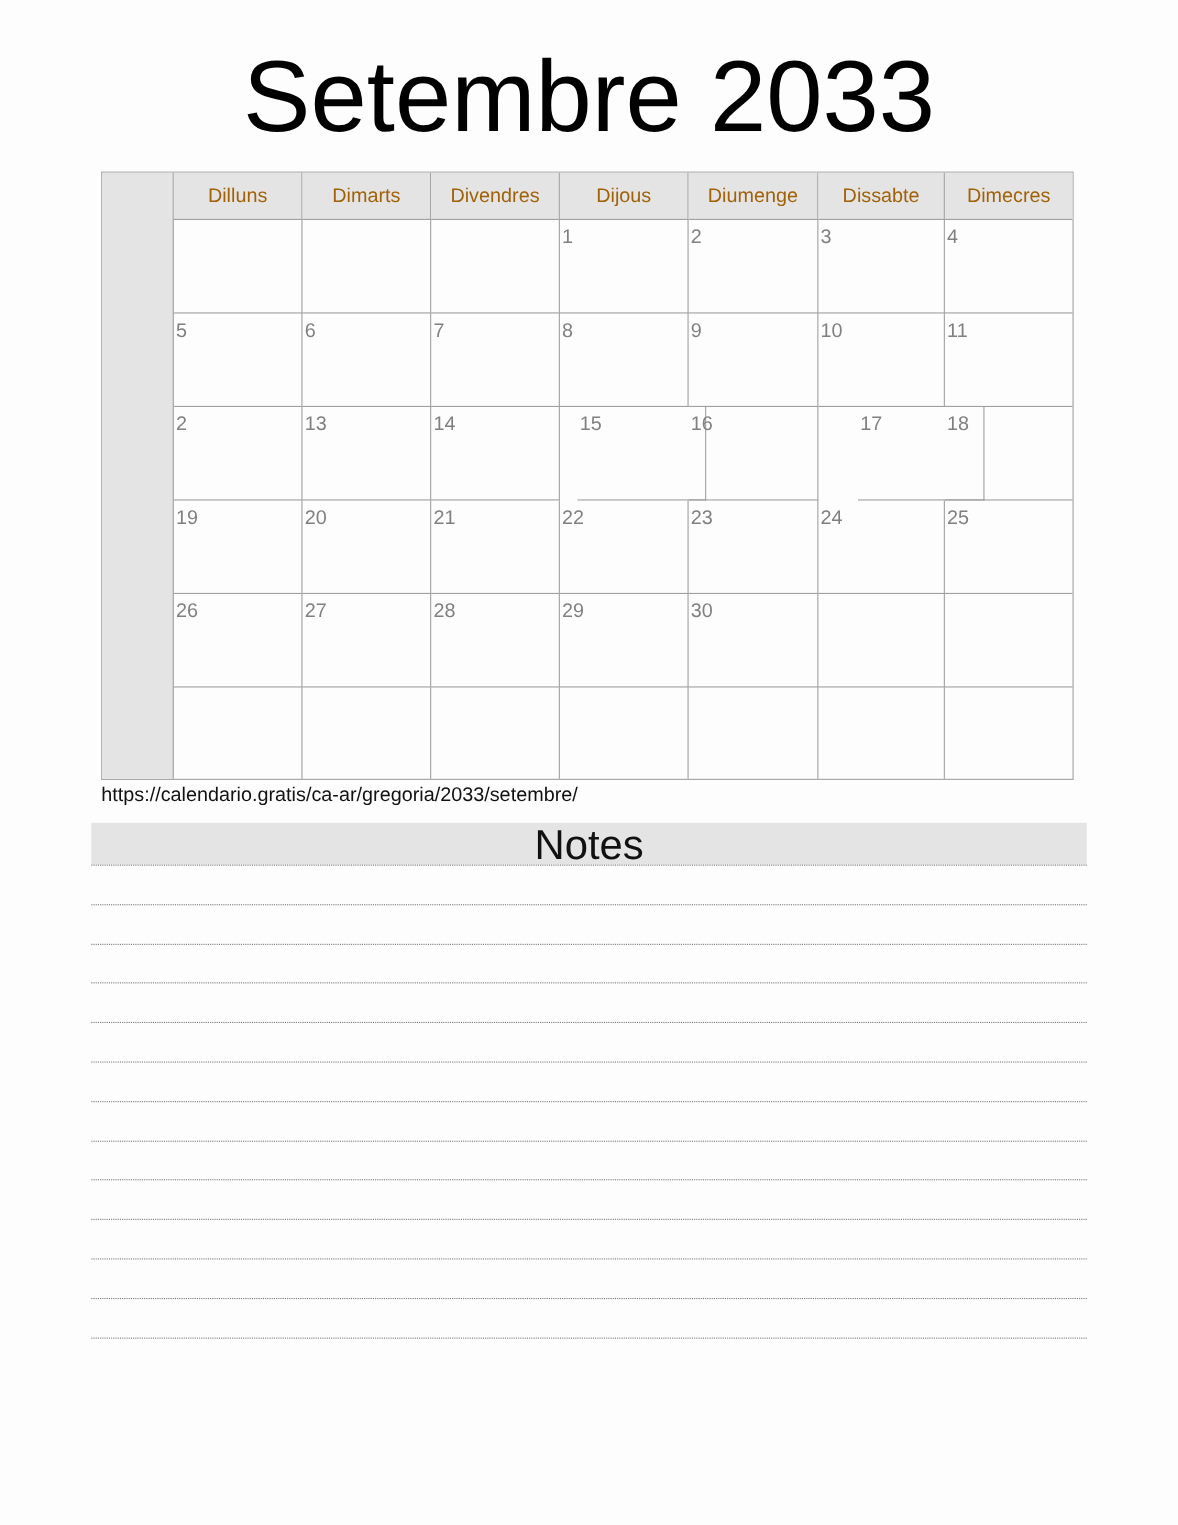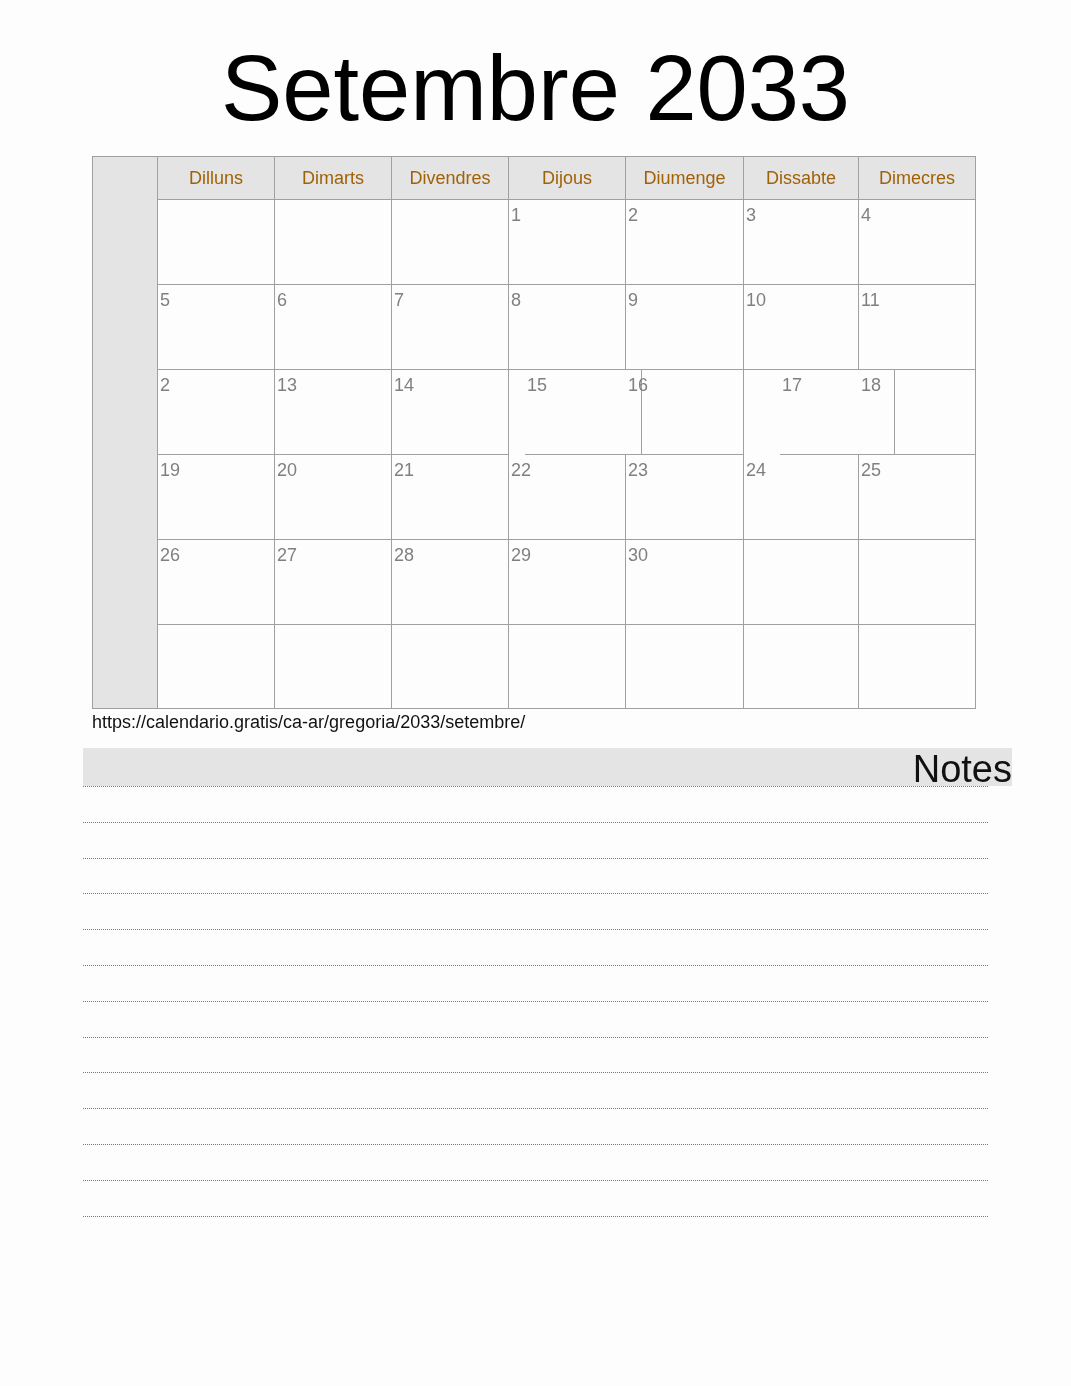--- a/index.html
+++ b/index.html
@@ -4,21 +4,21 @@
 <style>
   html, body { margin:0; padding:0; }
   body { width:1071px; height:1386px; background:#fdfdfd; position:relative; font-family:"Liberation Sans", sans-serif; overflow:hidden; }
   .title { position:absolute; left:0; top:38px; width:1071px; text-align:center; font-size:92px; color:#000; line-height:100px; }
   .grid { position:absolute; left:92px; top:156px; width:884px; height:553px; border:1px solid #a0a0a0; box-sizing:border-box; background:#fdfdfd; }
   .week-col { position:absolute; left:0; top:0; width:65px; height:551px; background:#e4e4e4; border-right:1px solid #a0a0a0; box-sizing:border-box; }
   .hdr { position:absolute; top:0; height:43px; background:#e4e4e4; border-right:1px solid #a0a0a0; border-bottom:1px solid #a0a0a0; box-sizing:border-box; font-size:18px; color:#a16207; display:flex; align-items:center; justify-content:center; }
   .cell { position:absolute; border-right:1px solid #a0a0a0; border-bottom:1px solid #a0a0a0; box-sizing:border-box; }
   .cell .num { position:absolute; left:2px; top:5px; font-size:18px; color:#808080; }
   .url { position:absolute; left:92px; top:712px; font-size:18px; color:#111; }
-  .notes-hdr { position:absolute; left:83px; top:748px; width:905px; height:38px; background:#e4e4e4; text-align:right; font-size:38px; line-height:42px; color:#111;padding-left:24px; }
+  .notes-hdr { position:absolute; left:83px; top:748px; width:905px; height:38px; background:#e4e4e4; text-align:center; font-size:38px; line-height:42px; color:#111; }
   .line { position:absolute; left:83px; width:905px; height:0; border-top:1px dotted #777; }
 </style>
 </head>
 <body>
 
 <div class="title">Setembre 2033</div>
 
 <div class="grid" id="grid">
   <div class="week-col"></div>
 <div class="hdr" style="left: 65px; width: 117px;">Dilluns</div>

